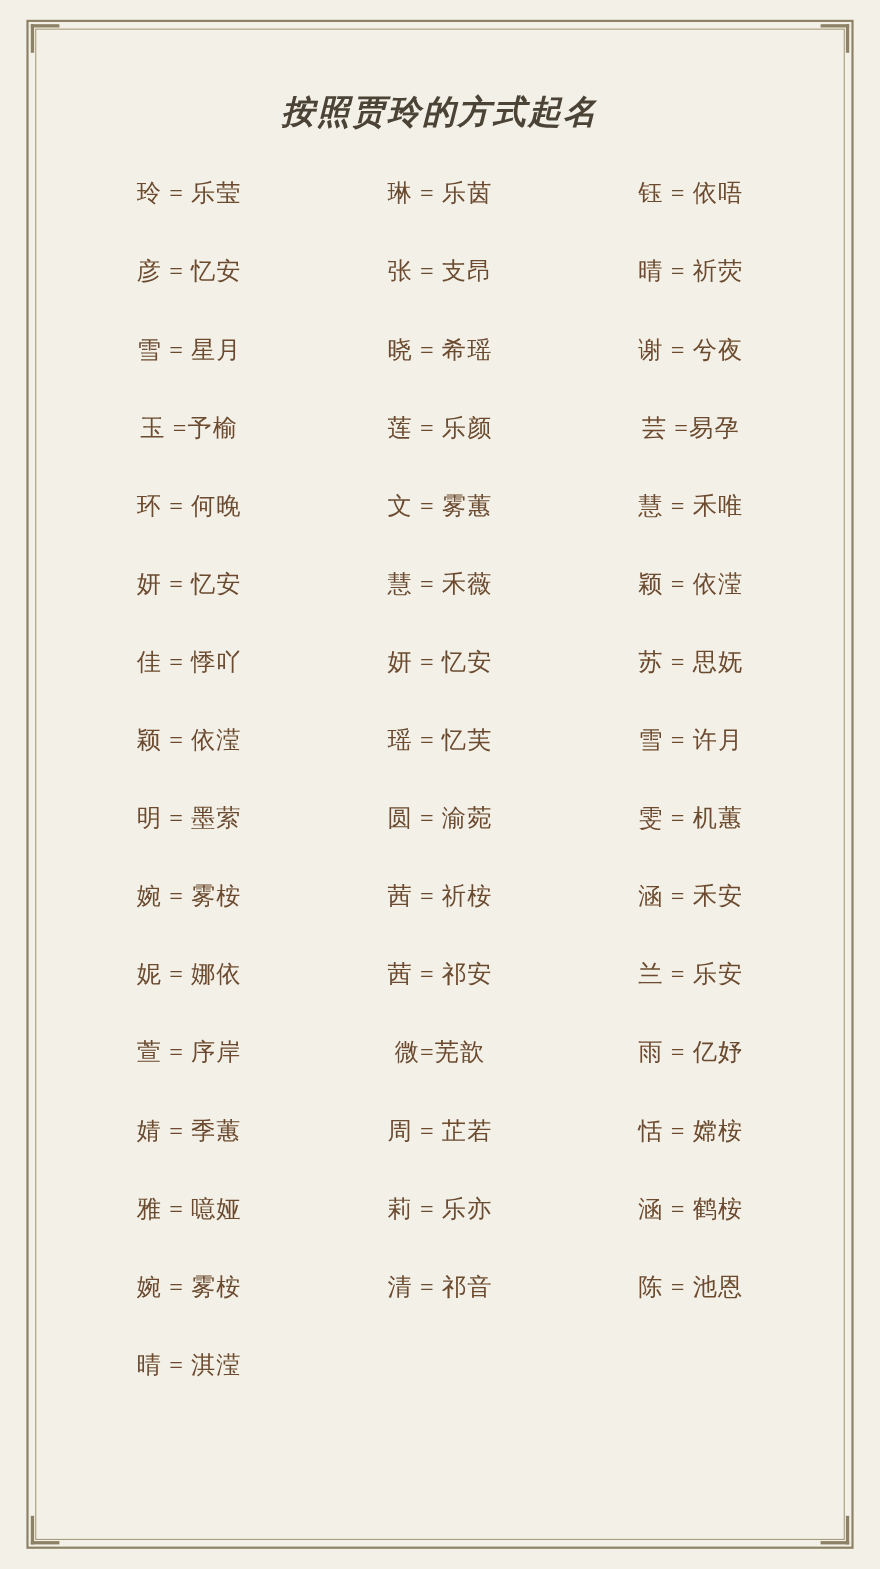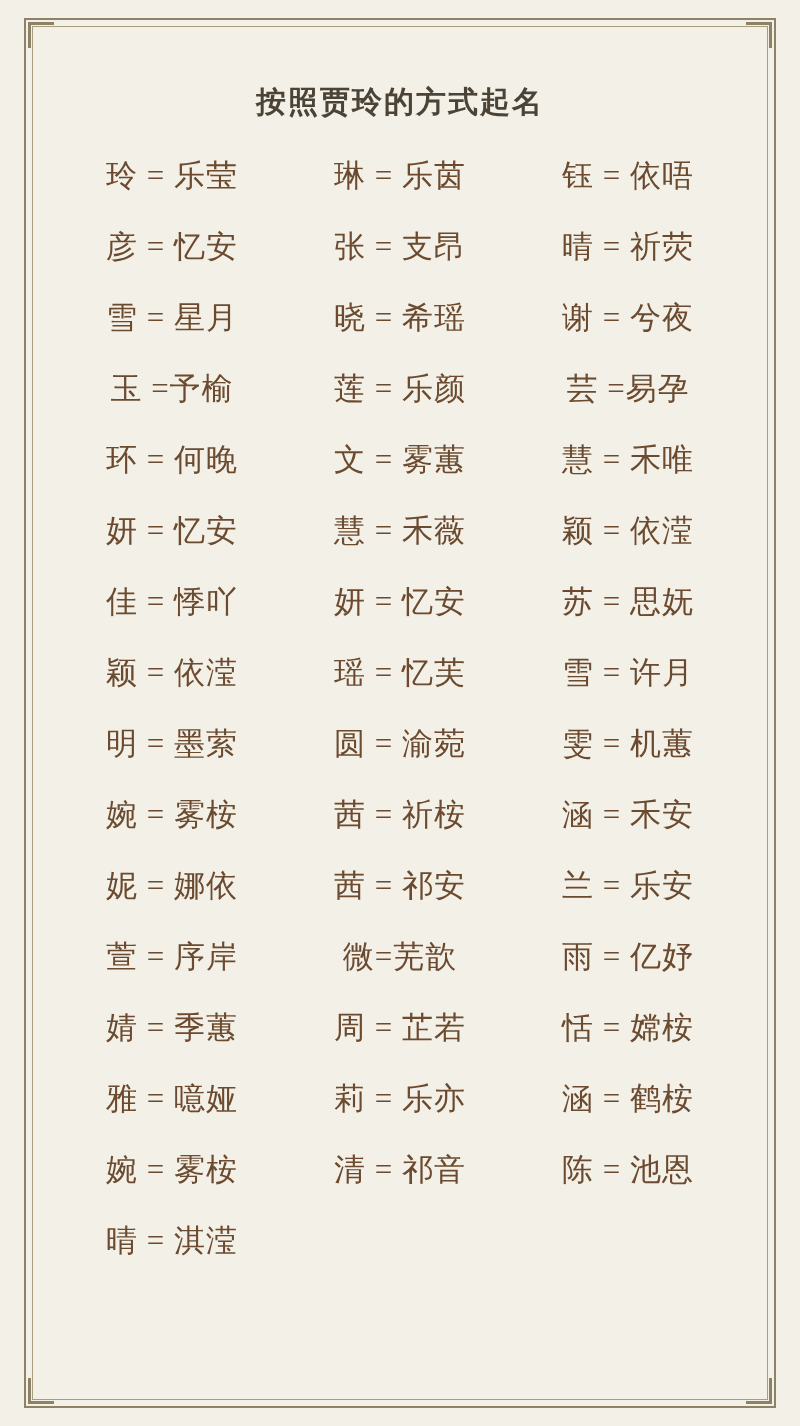--- a/index.html
+++ b/index.html
@@ -51,40 +51,41 @@
   .corner.br { right: 28px; bottom: 22px; border-right: 3px solid #8d8266; border-bottom: 3px solid #8d8266; }
 
   .title {
     position: absolute;
     left: 0;
     right: 0;
     top: 82px;
     text-align: center;
     font-size: 30px;
     font-weight: bold;
+    font-style: italic;
     letter-spacing: 2px;
     color: #4a4336;
     font-family: "Liberation Serif", "DejaVu Serif", serif;
   }
 
   .grid {
     position: absolute;
     left: 58px;
     right: 58px;
     top: 140px;
     display: grid;
     grid-template-columns: 1fr 1fr 1fr;
     row-gap: 0px;
   }
   .cell {
     height: 71px;
     display: flex;
     align-items: center;
     justify-content: center;
-    font-size: 31px;
+    font-size: 22px;
     color: #6b4a2f;
     letter-spacing: 1px;
     white-space: nowrap;
     font-family: "Liberation Serif", "DejaVu Serif", serif;
   }
   .cell.col1 { justify-content: center; }
   .cell.col2 { justify-content: center; }
   .cell.col3 { justify-content: center; }
 </style>
 </head>

